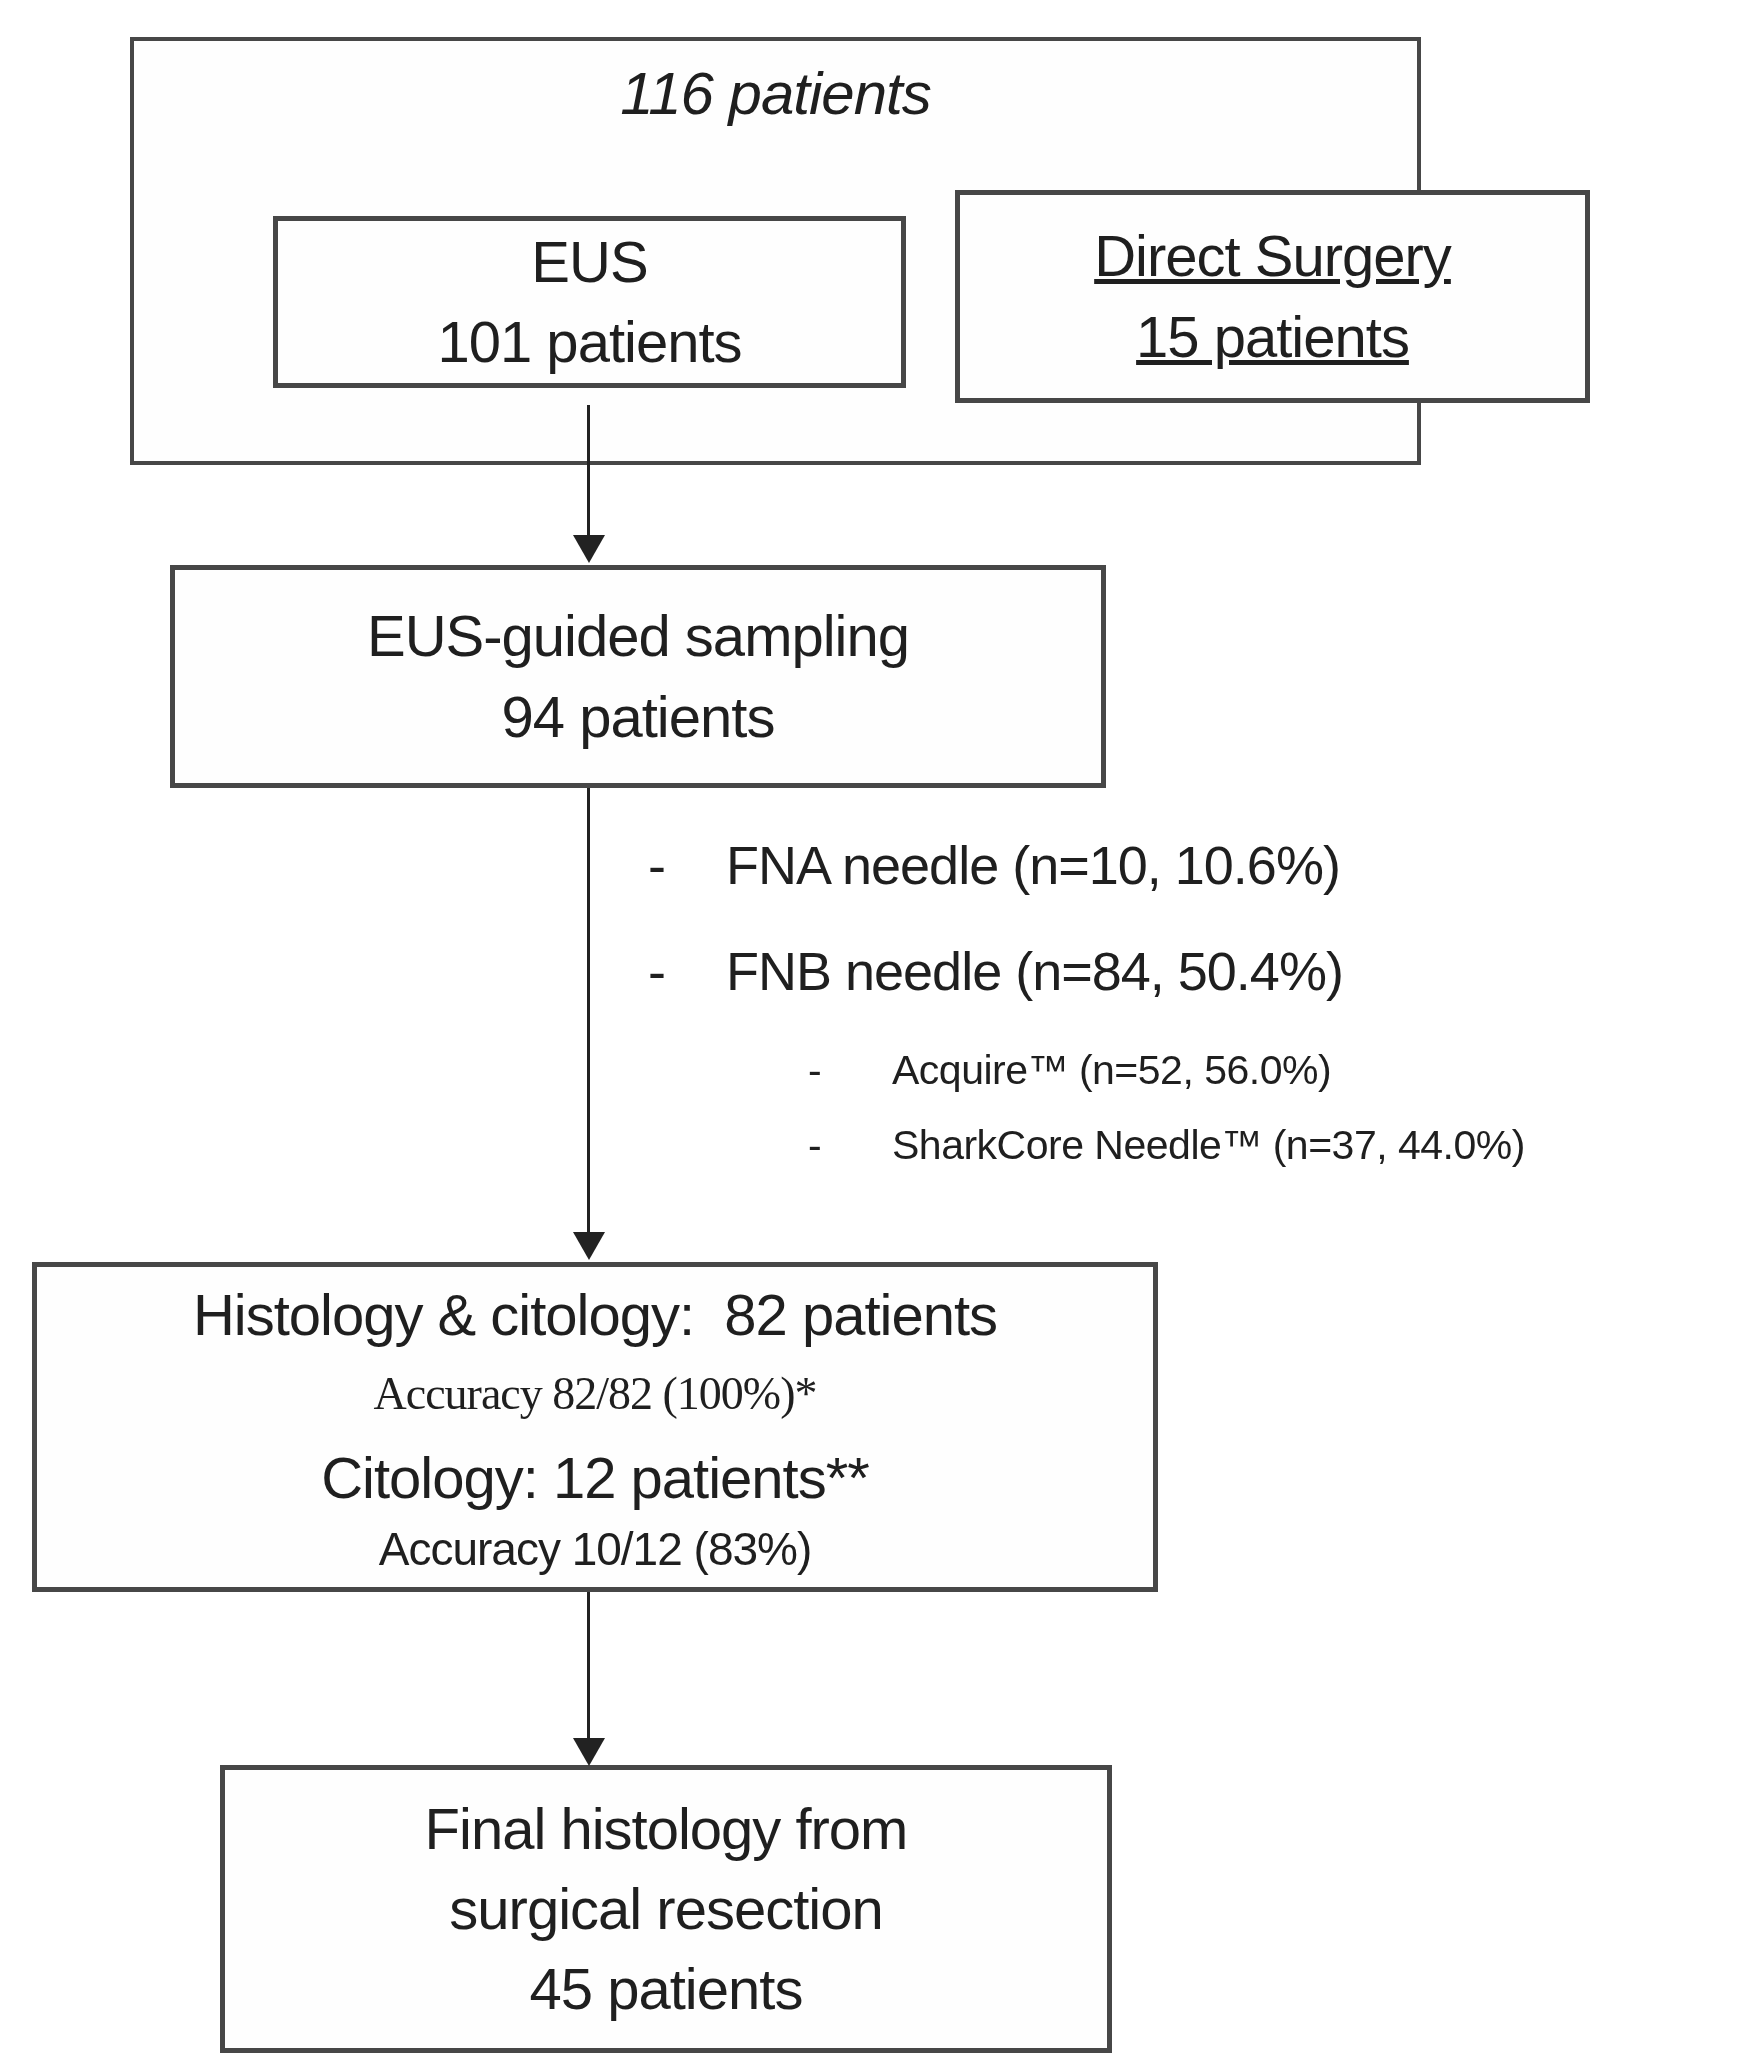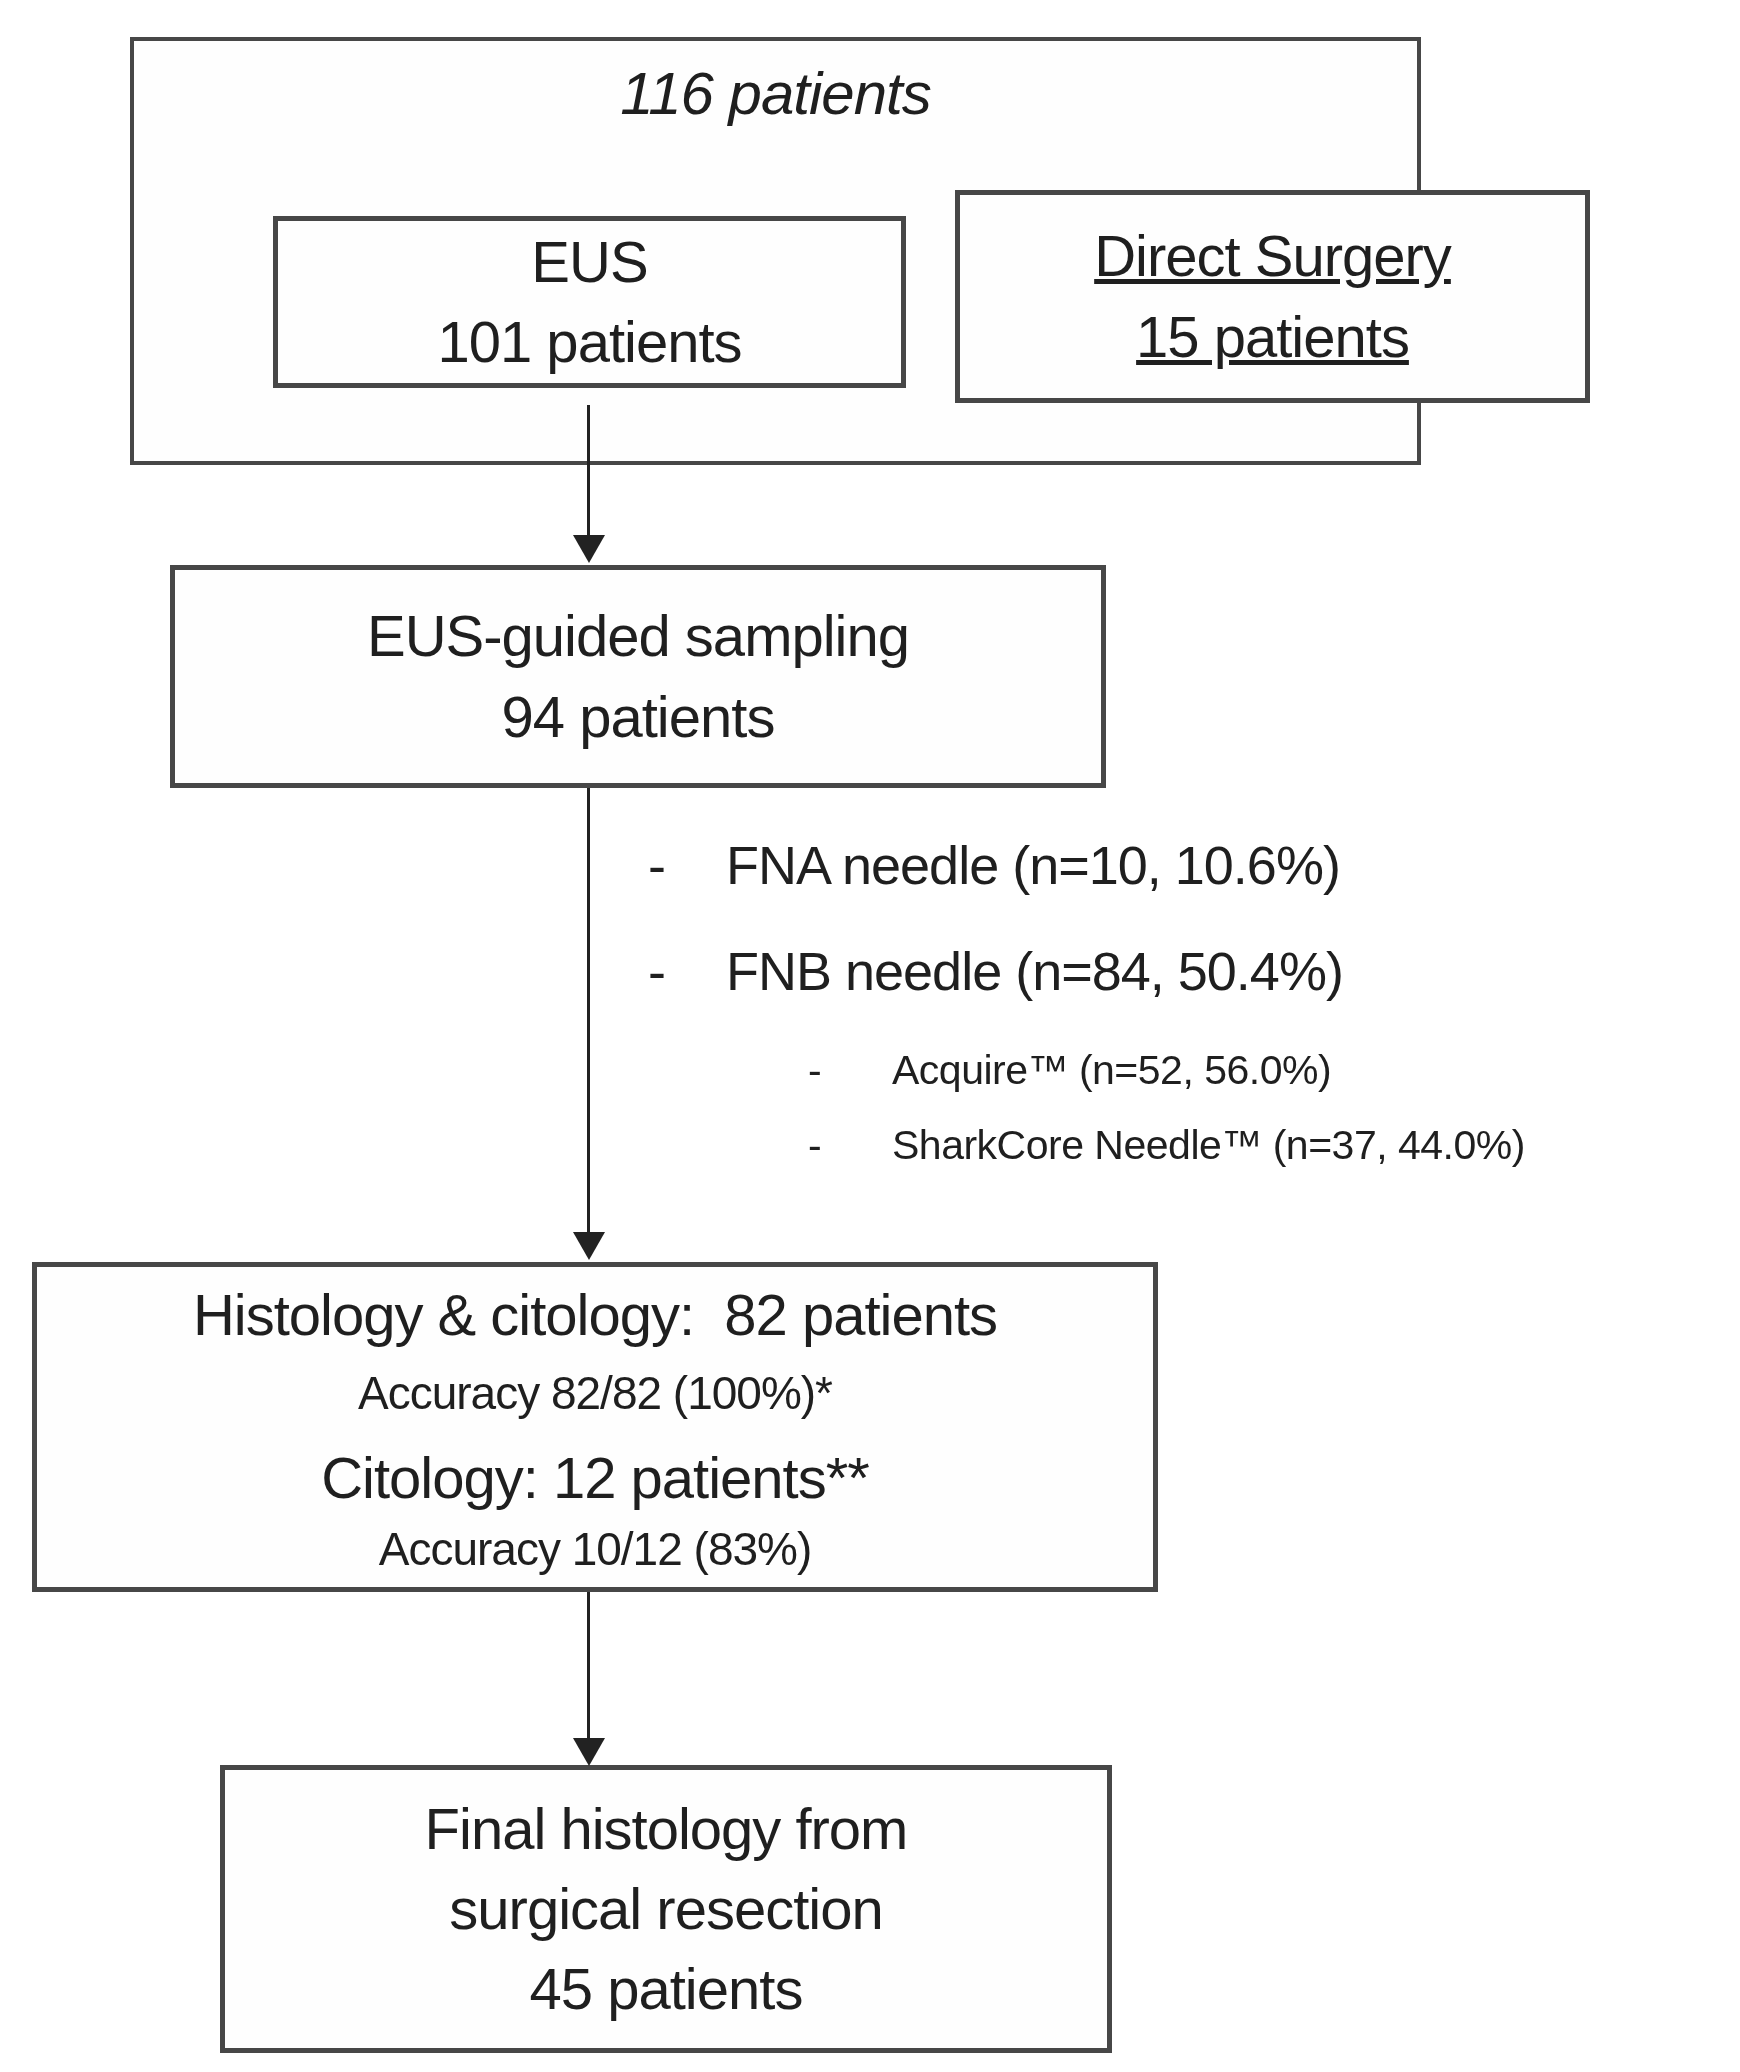--- a/index.html
+++ b/index.html
@@ -60,21 +60,21 @@
     width: 936px; height: 223px;
   }
 
   
   .pathology-box {
     left: 32px; top: 1262px;
     width: 1126px; height: 330px;
     padding: 21px 0;
   }
   .pathology-box .t-big { white-space: pre-wrap; }
-  .pathology-box .row-gap-a { margin-top: 9px; }
+  .pathology-box .row-gap-a { margin-top: 9px; font-family: Liberation Serif, serif; }
   .pathology-box .row-gap-b { margin-top: 14px; }
   .pathology-box .row-gap-c { margin-top: 2px; }
 
   
   .final-box {
     left: 220px; top: 1765px;
     width: 892px; height: 288px;
   }
 
   

